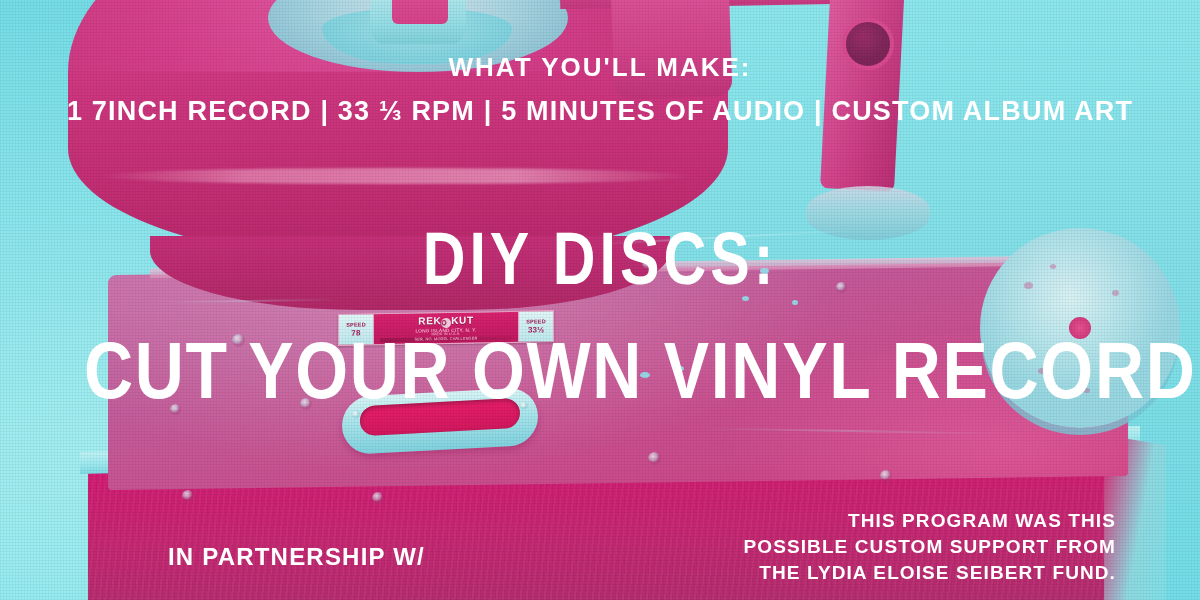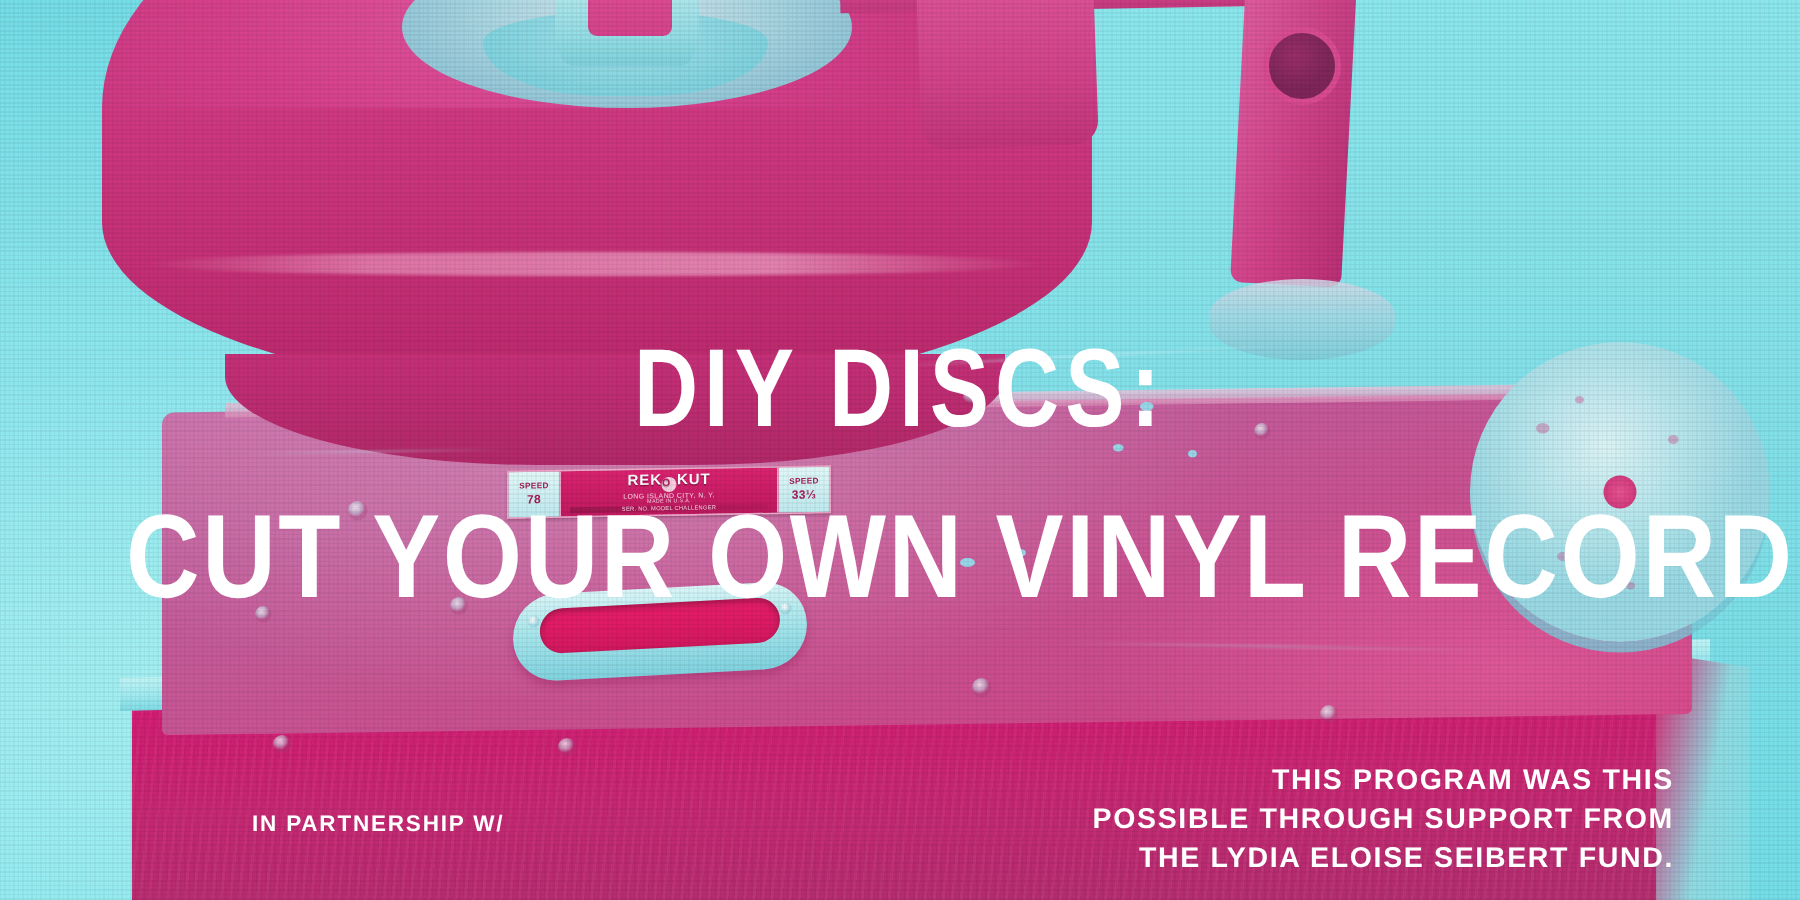--- a/index.html
+++ b/index.html
@@ -344,21 +344,21 @@
     letter-spacing: 2px;
     line-height: 1;
     transform: scaleX(0.86);
     white-space: nowrap;
   }
 
   .credit-left {
     position: absolute;
     left: 168px; top: 540px;
     color: #FFFFFF;
-    font-size: 15px;
+    font-size: 24px;
     font-weight: 700;
     letter-spacing: 1.2px;
     line-height: 1.38;
     text-align: left;
   }
   .credit-right {
     position: absolute;
     right: 84px; top: 508px;
     color: #FFFFFF;
     font-size: 19px;
@@ -452,28 +452,30 @@
 
     <span class="scratch" style="left:600px;top:236px;width:260px;transform:rotate(-3deg);"></span>
     <span class="scratch" style="left:160px;top:300px;width:180px;transform:rotate(-1deg);opacity:.5;"></span>
     <span class="scratch" style="left:700px;top:430px;width:300px;transform:rotate(1deg);opacity:.45;"></span>
 
     <div class="duotone-wash"></div>
     <div class="grain"></div>
   </div>
 
   <div class="overlay">
+    <div class="headline-small">WHAT YOU'LL MAKE:</div>
+    <div class="spec-line">1 7INCH RECORD | 33 ⅓ RPM | 5 MINUTES OF AUDIO | CUSTOM ALBUM ART</div>
 
     <div class="title-main">DIY DISCS:</div>
     <div class="title-sub">CUT YOUR OWN VINYL RECORD</div>
 
     <div class="credit-left">
       <div>IN PARTNERSHIP W/</div>
     </div>
 
     <div class="credit-right">
       <div>THIS PROGRAM WAS THIS</div>
-      <div>POSSIBLE THROUGH SUPPORT FROM</div>
+      <div>POSSIBLE CUSTOM SUPPORT FROM</div>
       <div>THE LYDIA ELOISE SEIBERT FUND.</div>
     </div>
   </div>
 
 </div>
 
 </body></html>

